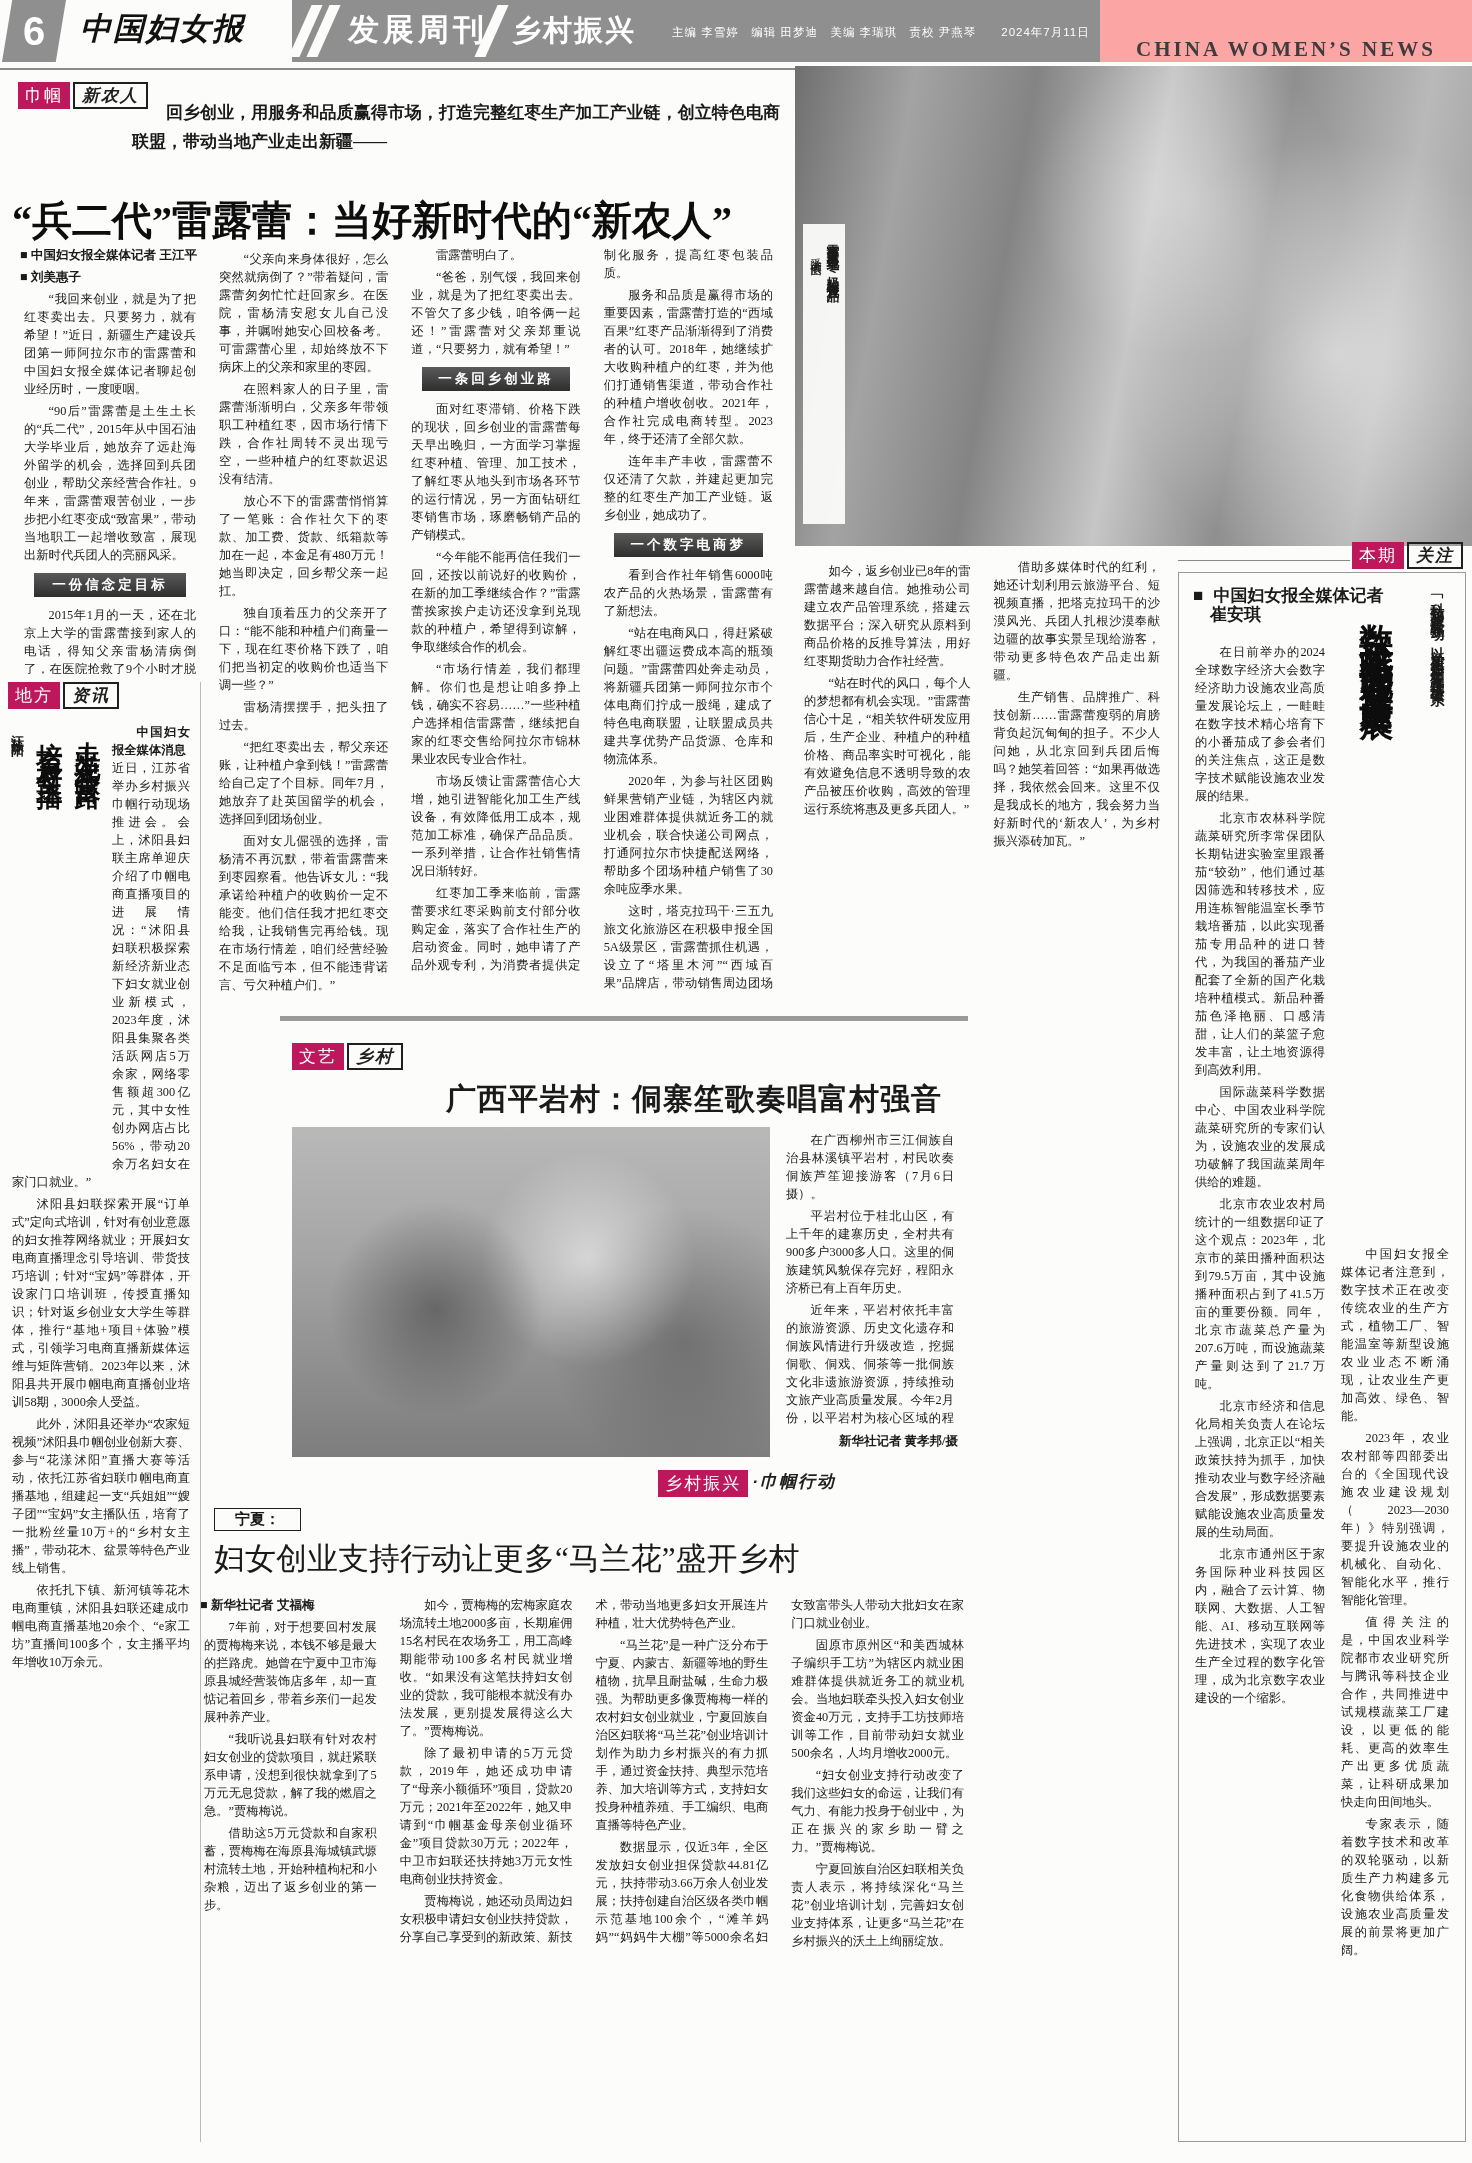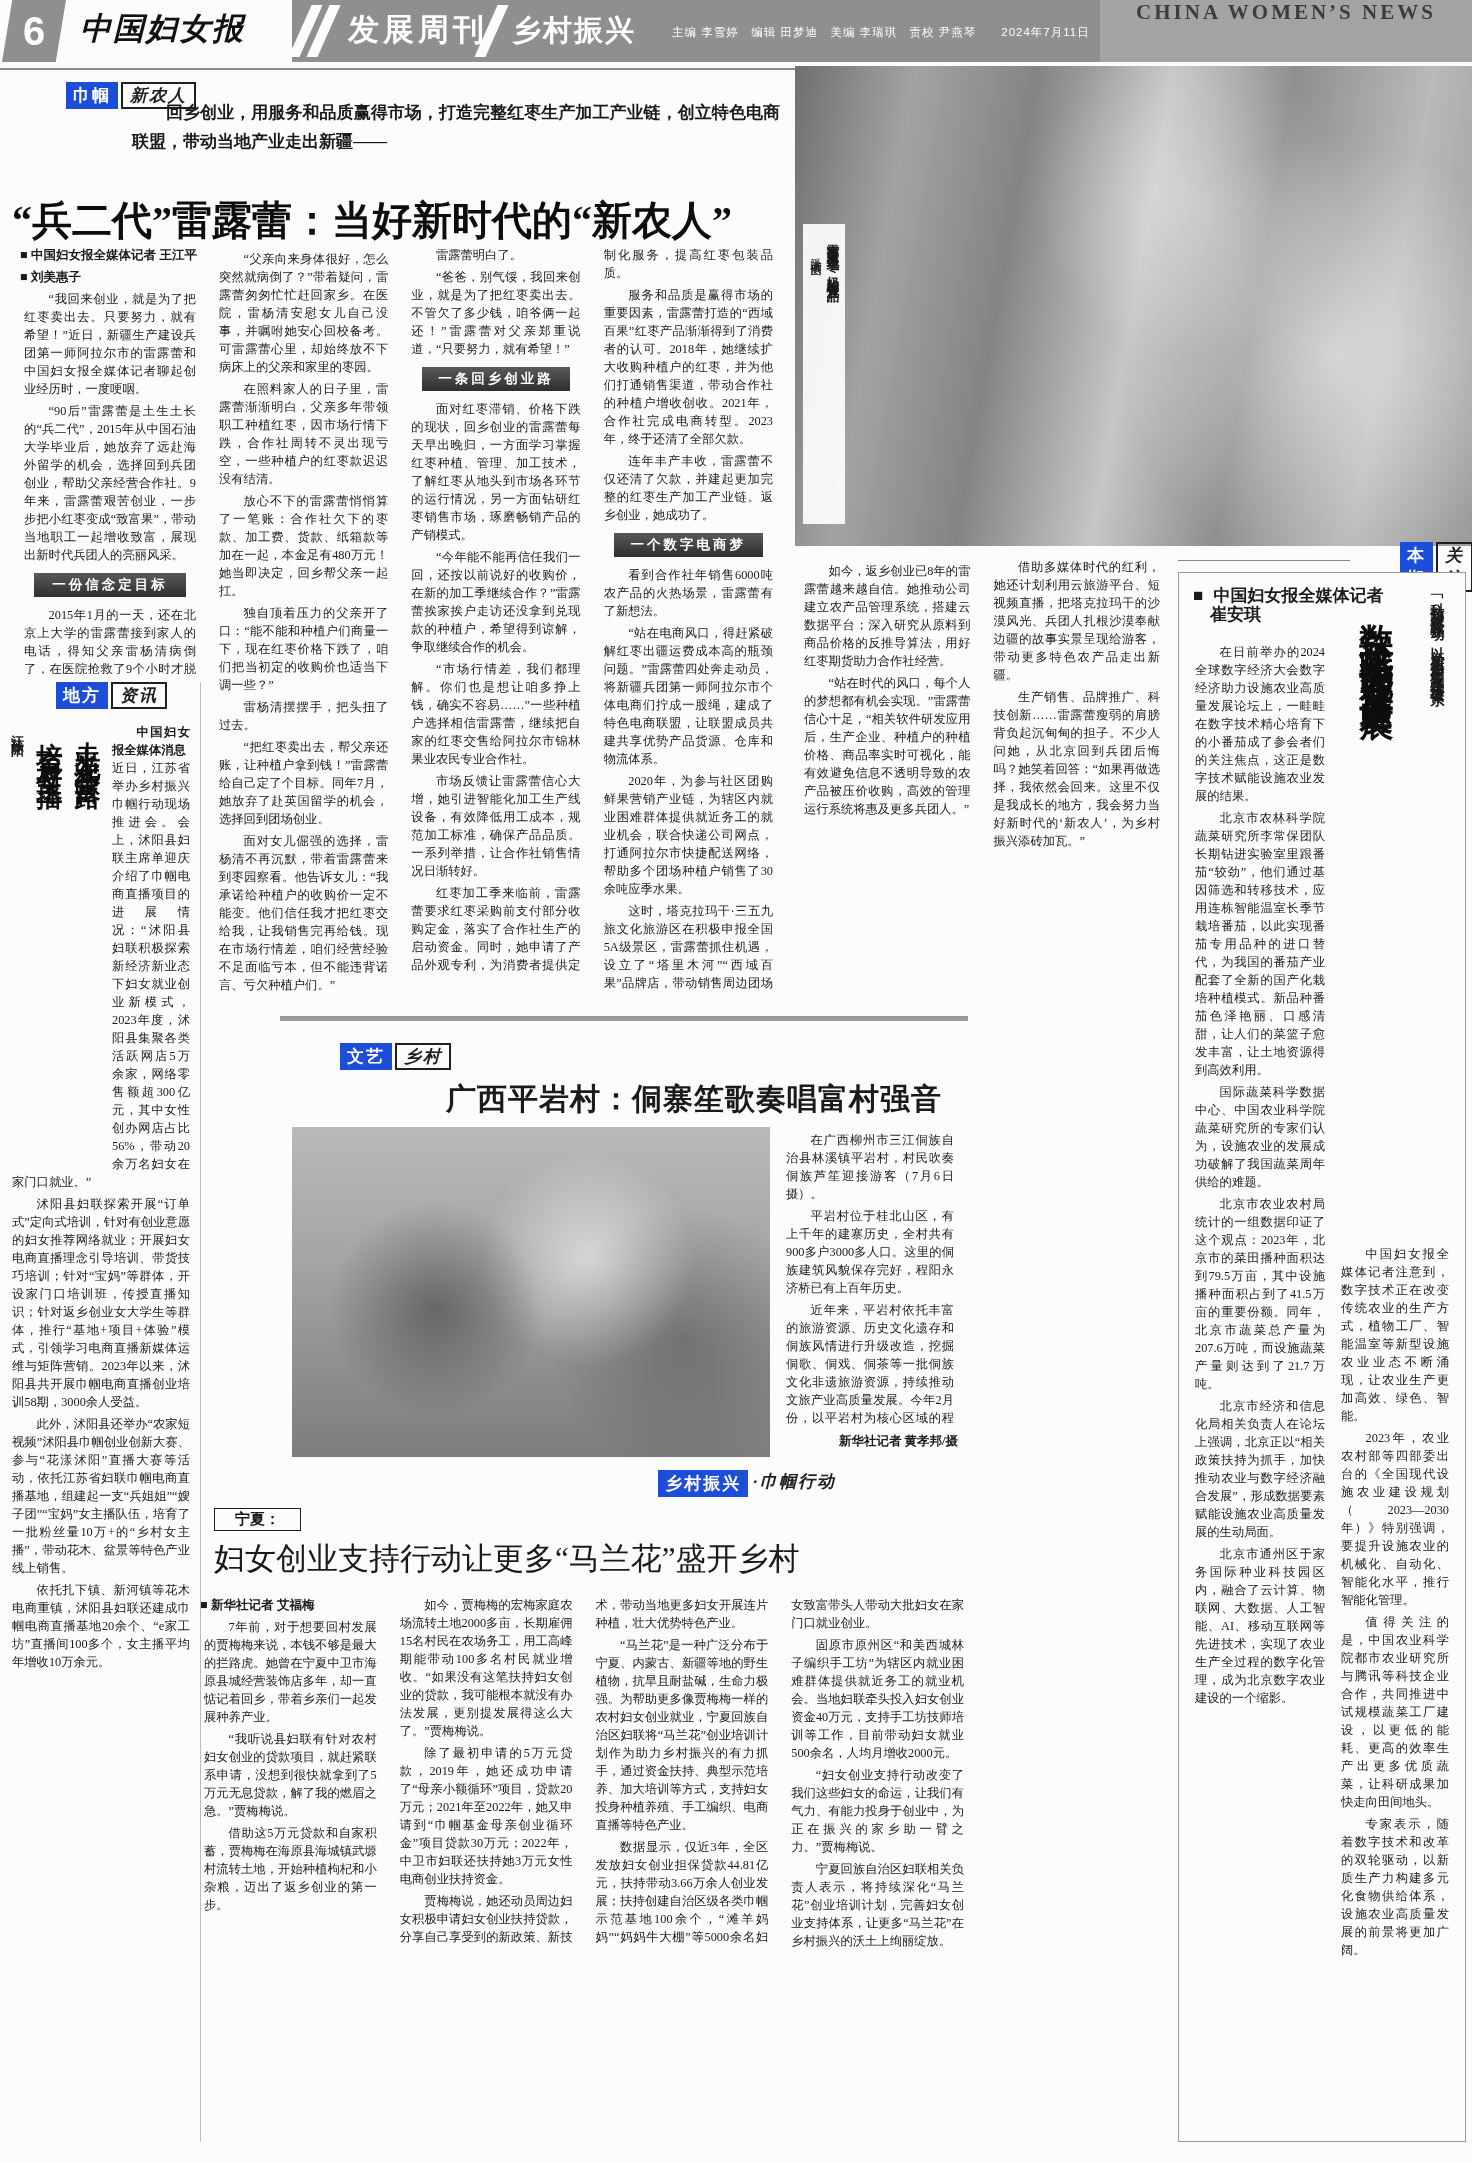--- a/index.html
+++ b/index.html
@@ -11,27 +11,27 @@
   .mast-left{position:absolute;left:0;top:0;width:292px;height:62px;background:#fcfcfa;}
   .mast-six{position:absolute;left:2px;top:0;width:64px;height:62px;background:#8f8f8f;
             clip-path:polygon(16% 0,100% 0,84% 100%,0 100%);display:flex;align-items:center;
             justify-content:center;font-size:40px;font-weight:bold;color:#fff;font-family:"Liberation Sans",sans-serif;}
   .mast-logo{position:absolute;left:80px;top:8px;font-size:31px;font-weight:bold;font-style:italic;
              letter-spacing:2px;color:#111;}
   .slash{position:absolute;top:5px;width:11px;height:52px;background:#fcfcfa;transform:skewX(-24deg);}
   .mast-sec1{position:absolute;left:348px;top:9px;font-size:31px;font-weight:bold;color:#fff;letter-spacing:4px;font-family:"Liberation Sans",sans-serif;}
   .mast-sec2{position:absolute;left:512px;top:11px;font-size:29px;font-weight:600;color:#fff;letter-spacing:2px;}
   .mast-staff{position:absolute;left:672px;top:25px;font-size:11.5px;color:#fff;letter-spacing:1px;font-family:"Liberation Sans",sans-serif;white-space:nowrap;}
-  .mast-right{position:absolute;right:0;top:0;width:372px;height:62px;background:#a3a3a3;display:flex;align-items:flex-start;justify-content:center;}
+  .mast-right{position:absolute;right:0;top:0;width:372px;height:62px;background:#fca5a5;display:flex;align-items:flex-end;justify-content:center;}
   .mast-en{font-size:21px;font-weight:bold;color:#3c3c3c;letter-spacing:3px;}
   .top-rule{position:absolute;left:0;top:68px;width:1472px;height:2px;background:#8a8a8a;}
 
   
   .badge{display:inline-flex;align-items:stretch;font-family:"Liberation Sans",sans-serif;}
-  .badge .solid{background:#1d4ed8;color:#fff;font-weight:bold;font-size:17px;padding:2px 7px;letter-spacing:2px;margin-left:48px;}
+  .badge .solid{background:#be185d;color:#fff;font-weight:normal;font-size:17px;padding:2px 7px;letter-spacing:2px;}
   .badge .outline{border:2px solid #1f1f1f;color:#1f1f1f;font-weight:bold;font-size:17px;padding:0px 7px;
                   margin-left:3px;font-family:"Liberation Serif",serif;font-style:italic;letter-spacing:2px;}
   .badge .plain{color:#1f1f1f;font-weight:bold;font-size:17px;padding:0 4px;font-style:italic;letter-spacing:2px;}
 
   
   .lead-kicker{position:absolute;left:132px;top:98px;width:648px;font-size:17px;font-weight:bold;
                line-height:29px;text-indent:2em;text-align:justify;}
   .lead-headline{position:absolute;left:12px;top:166px;width:782px;font-size:40px;font-weight:900;
                  letter-spacing:0px;white-space:nowrap;color:#0d0d0d;}
   .coltext{font-size:12.3px;line-height:18px;text-align:justify;overflow:hidden;}

